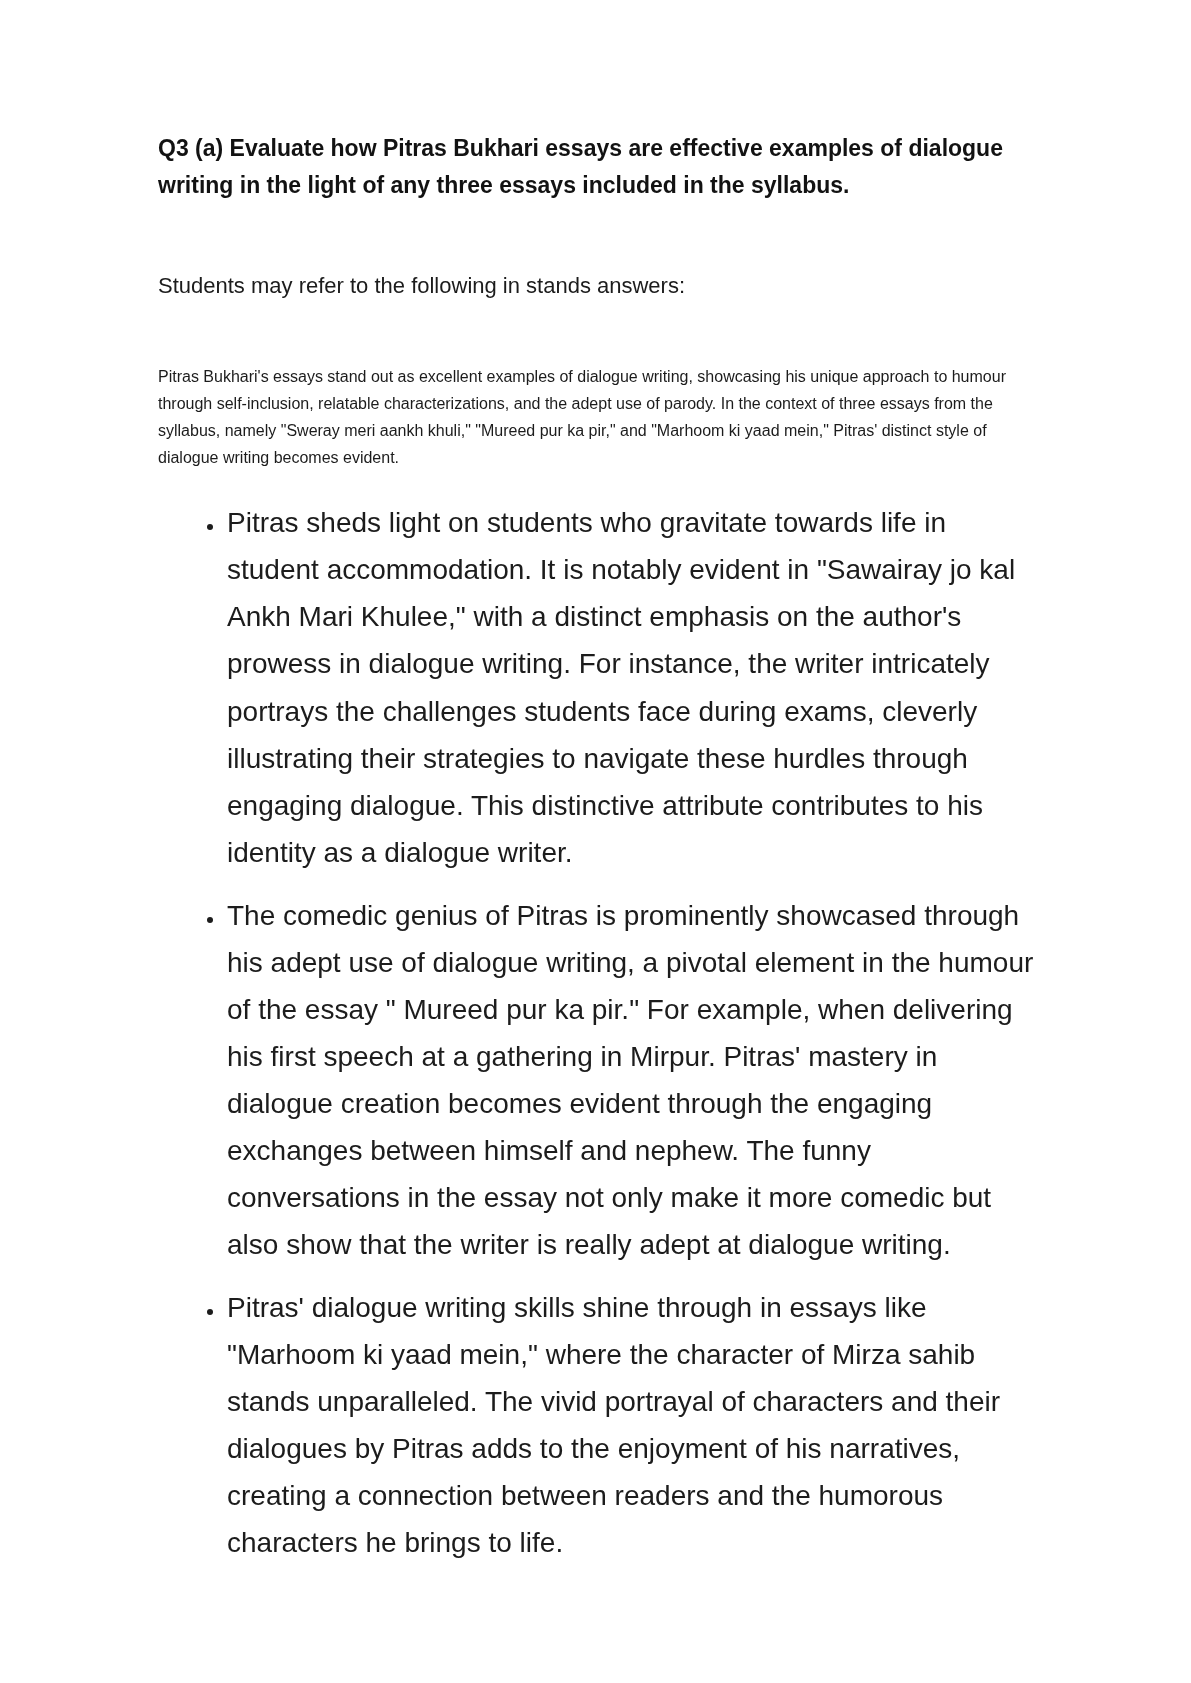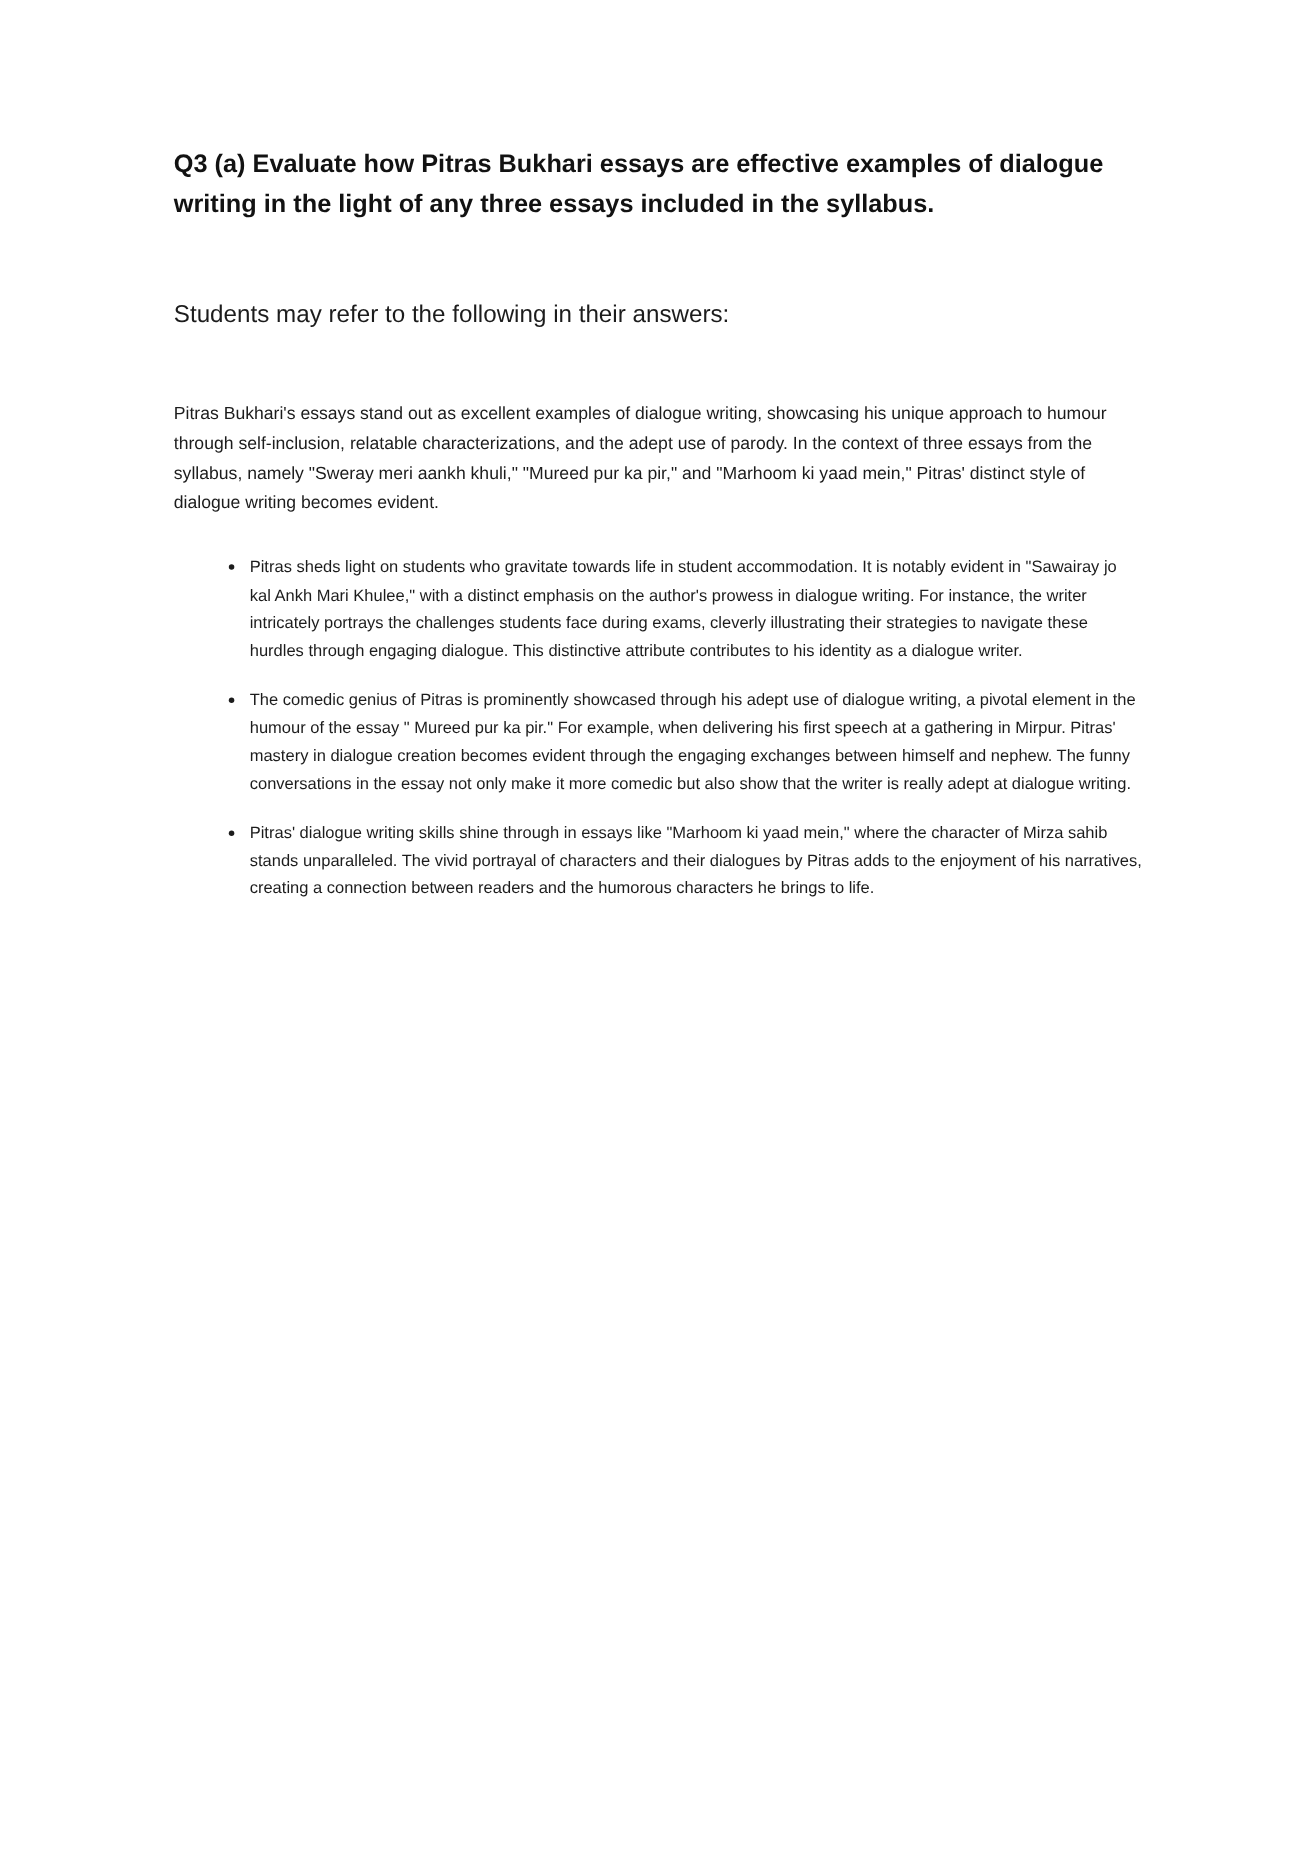--- a/index.html
+++ b/index.html
@@ -44,39 +44,39 @@
     line-height: 1.68;
     max-width: 895px;
   }
   ul.answer-bullet-list {
     margin-top: 28px;
     padding-left: 67px;
     max-width: 880px;
     list-style: disc outside;
   }
   ul.answer-bullet-list li {
-    font-size: 15px;
+    font-size: 28px;
     font-weight: 400;
     line-height: 1.68;
     margin-bottom: 16px;
     padding-left: 2px;
   }
   ul.answer-bullet-list li::marker {
     font-size: 19px;
     color: var(--text-color);
   }
 </style>
 </head>
 <body>
 
 <div class="page">
 
   <div class="question-heading">Q3 (a) Evaluate how Pitras Bukhari essays are effective examples of dialogue writing in the light of any three essays included in the syllabus.</div>
 
-  <p class="intro-line">Students may refer to the following in their answers:</p>
+  <p class="intro-line">Students may refer to the following in stands answers:</p>
 
   <p class="overview-paragraph">Pitras Bukhari's essays stand out as excellent examples of dialogue writing, showcasing his unique approach to humour through self-inclusion, relatable characterizations, and the adept use of parody. In the context of three essays from the syllabus, namely "Sweray meri aankh khuli," "Mureed pur ka pir," and "Marhoom ki yaad mein," Pitras' distinct style of dialogue writing becomes evident.</p>
 
   <ul class="answer-bullet-list">
     <li>Pitras sheds light on students who gravitate towards life in student accommodation. It is notably evident in "Sawairay jo kal Ankh Mari Khulee," with a distinct emphasis on the author's prowess in dialogue writing. For instance, the writer intricately portrays the challenges students face during exams, cleverly illustrating their strategies to navigate these hurdles through engaging dialogue. This distinctive attribute contributes to his identity as a dialogue writer.</li>
     <li>The comedic genius of Pitras is prominently showcased through his adept use of dialogue writing, a pivotal element in the humour of the essay " Mureed pur ka pir." For example, when delivering his first speech at a gathering in Mirpur. Pitras' mastery in dialogue creation becomes evident through the engaging exchanges between himself and nephew. The funny conversations in the essay not only make it more comedic but also show that the writer is really adept at dialogue writing.</li>
     <li>Pitras' dialogue writing skills shine through in essays like "Marhoom ki yaad mein," where the character of Mirza sahib stands unparalleled. The vivid portrayal of characters and their dialogues by Pitras adds to the enjoyment of his narratives, creating a connection between readers and the humorous characters he brings to life.</li>
   </ul>
 
 </div>

